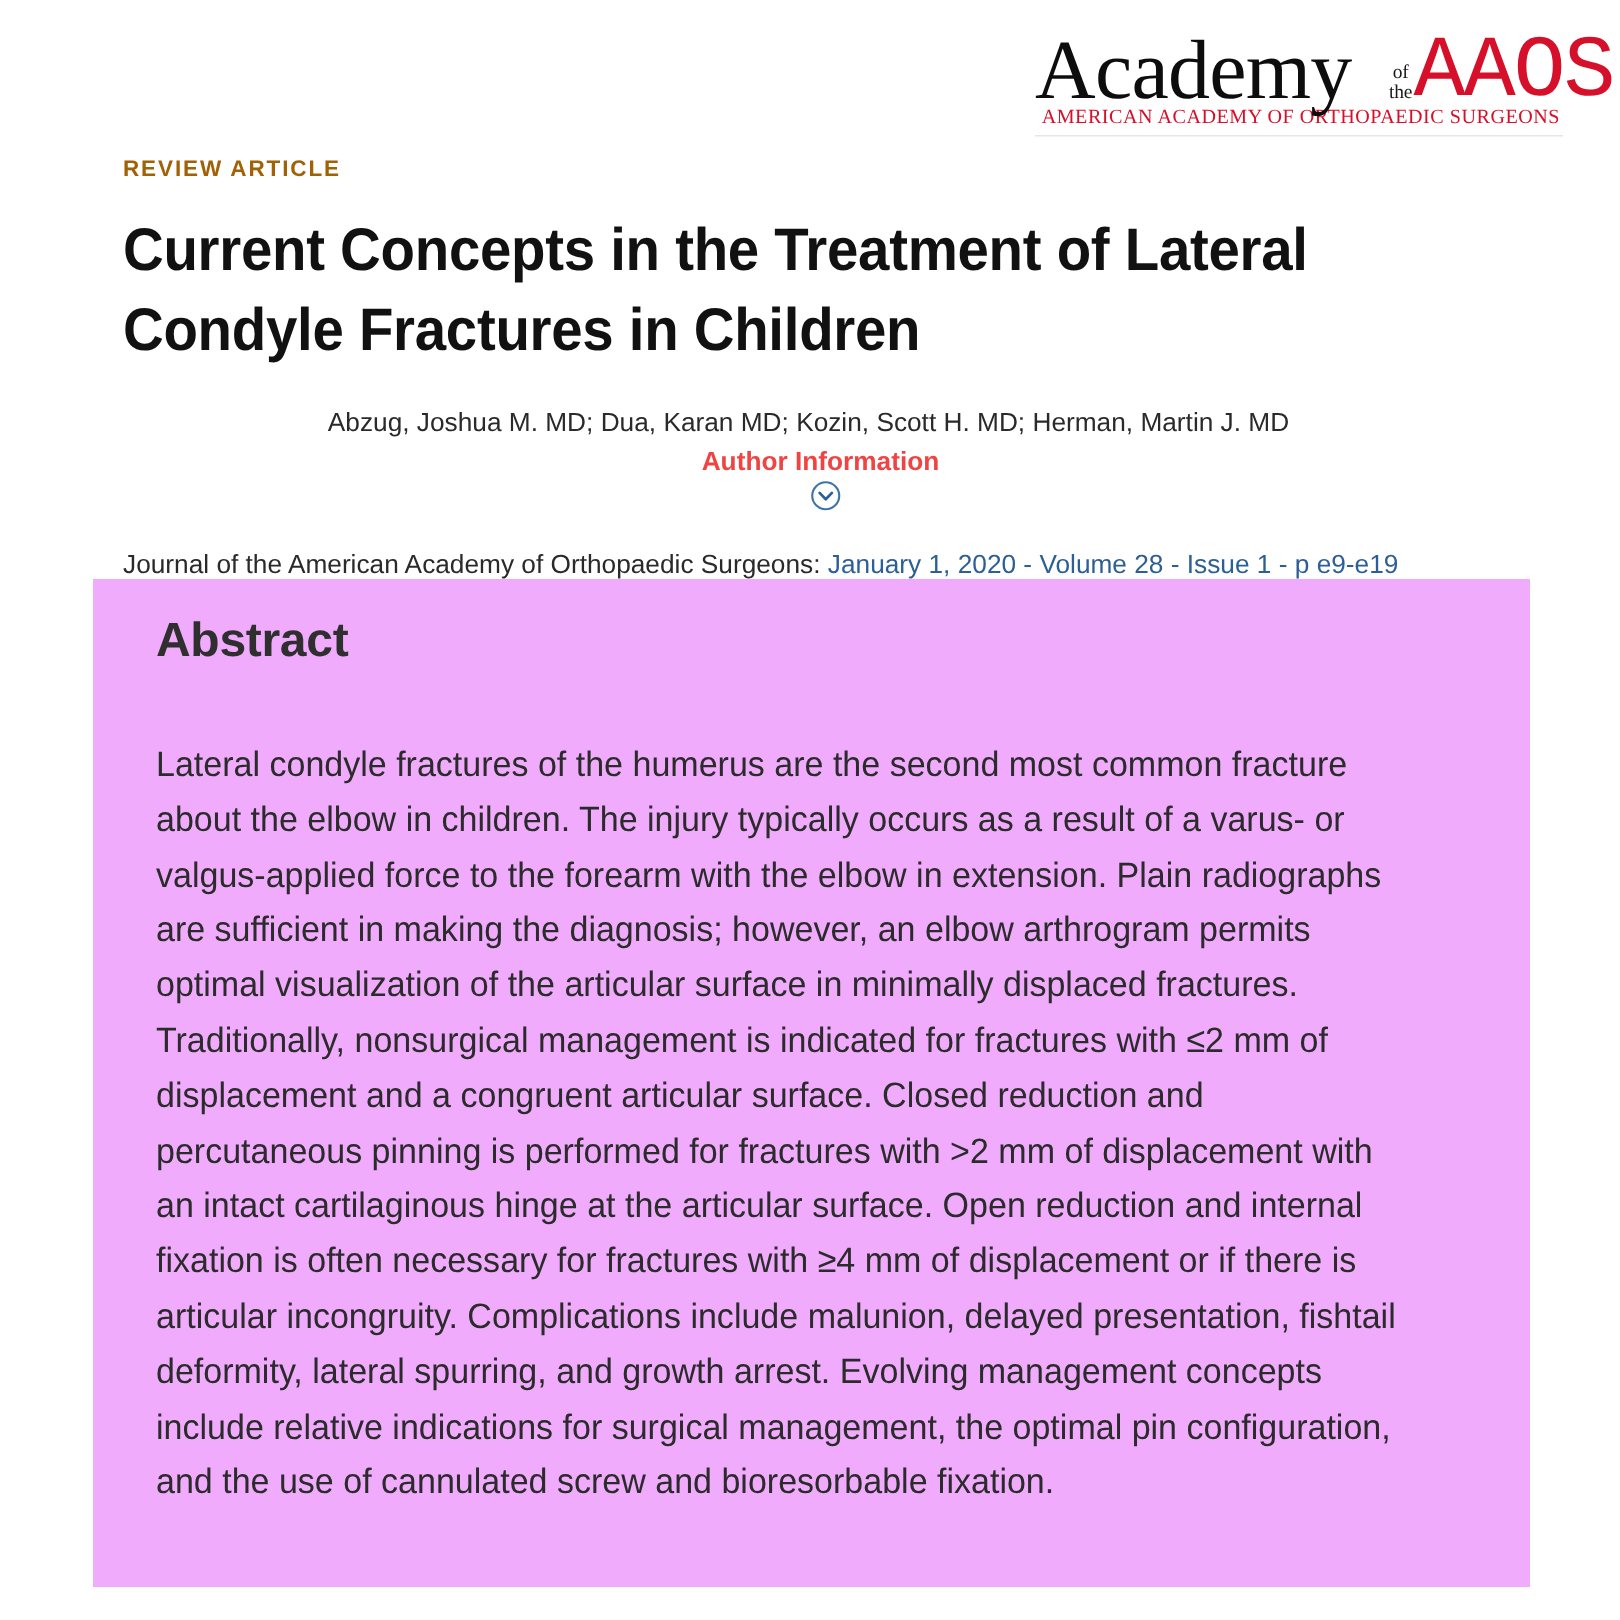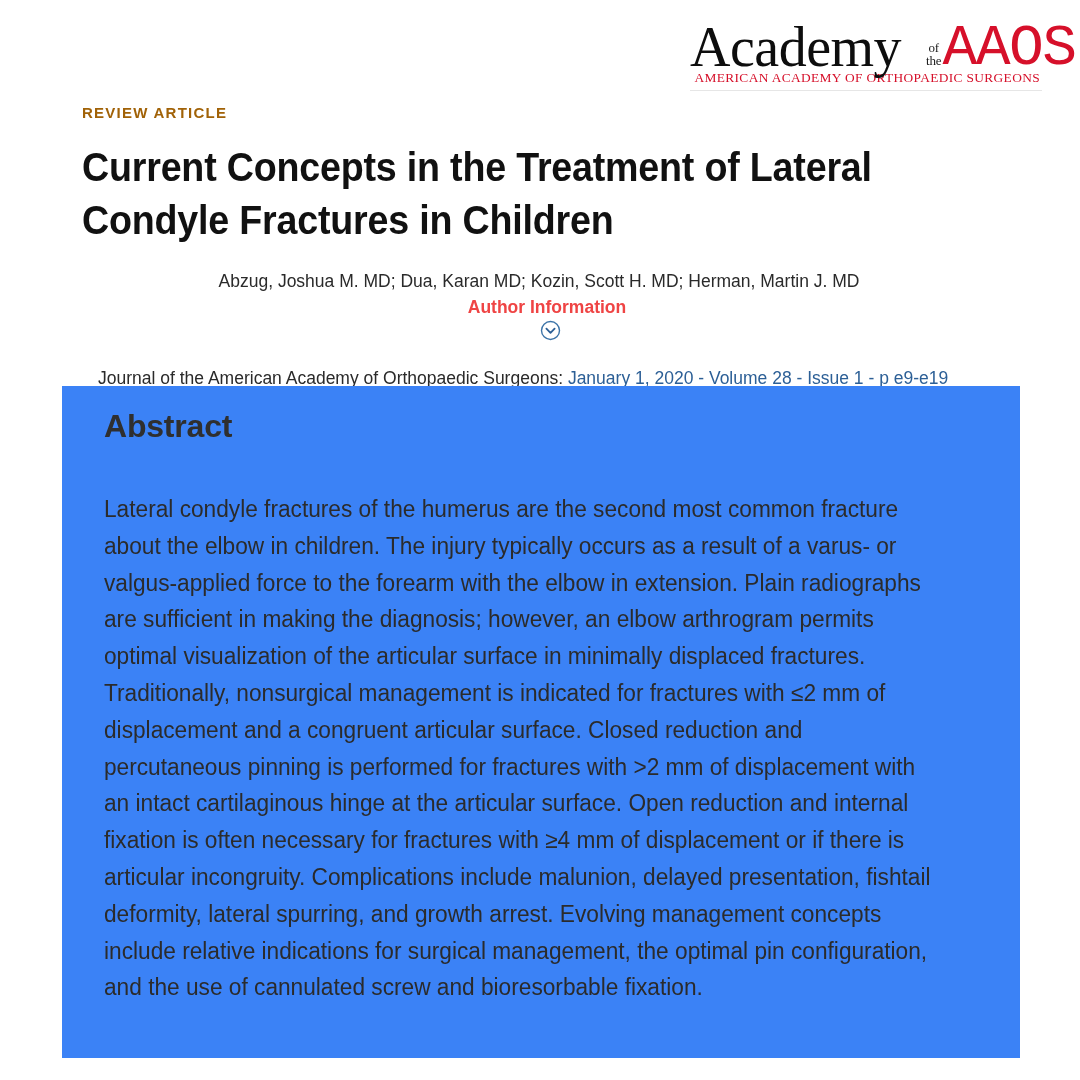--- a/index.html
+++ b/index.html
@@ -134,21 +134,21 @@
   .chevron-circle {
     display: inline-block;
     vertical-align: -4px;
     margin-left: 7px;
     cursor: pointer;
   }
   .citation {
     font-size: 17.5px;
     color: #2a2a2a;
     line-height: 1.5;
-    margin: 16px;
+    margin: 0;
     max-width: 940px;
   }
   .citation-link {
     color: #2c5f96;
     text-decoration: none;
     cursor: pointer;
   }
   .doi {
     font-size: 17.5px;
     color: #737373;
@@ -156,21 +156,21 @@
     margin: 15px;
   }
 
   
   .abstract-panel {
     position: absolute;
     left: 62px;
     top: 386px;
     width: 958px;
     height: 672px;
-    background: #3b82f6;
+    background: #f0abfc;
     box-sizing: border-box;
     padding: 22px 46px 0 42px;
     overflow: hidden;
   }
   .abstract-heading {
     font-family: "Liberation Sans", sans-serif;
     font-size: 32px;
     font-weight: bold;
     color: #2f2f2f;
     margin: 0 0 46px 0;

